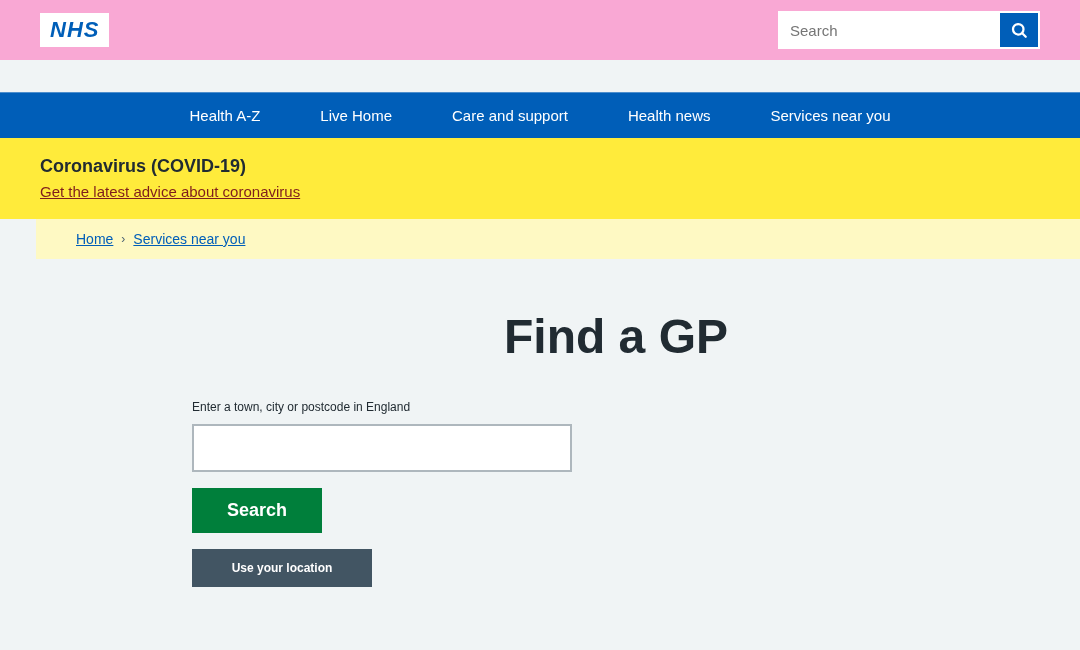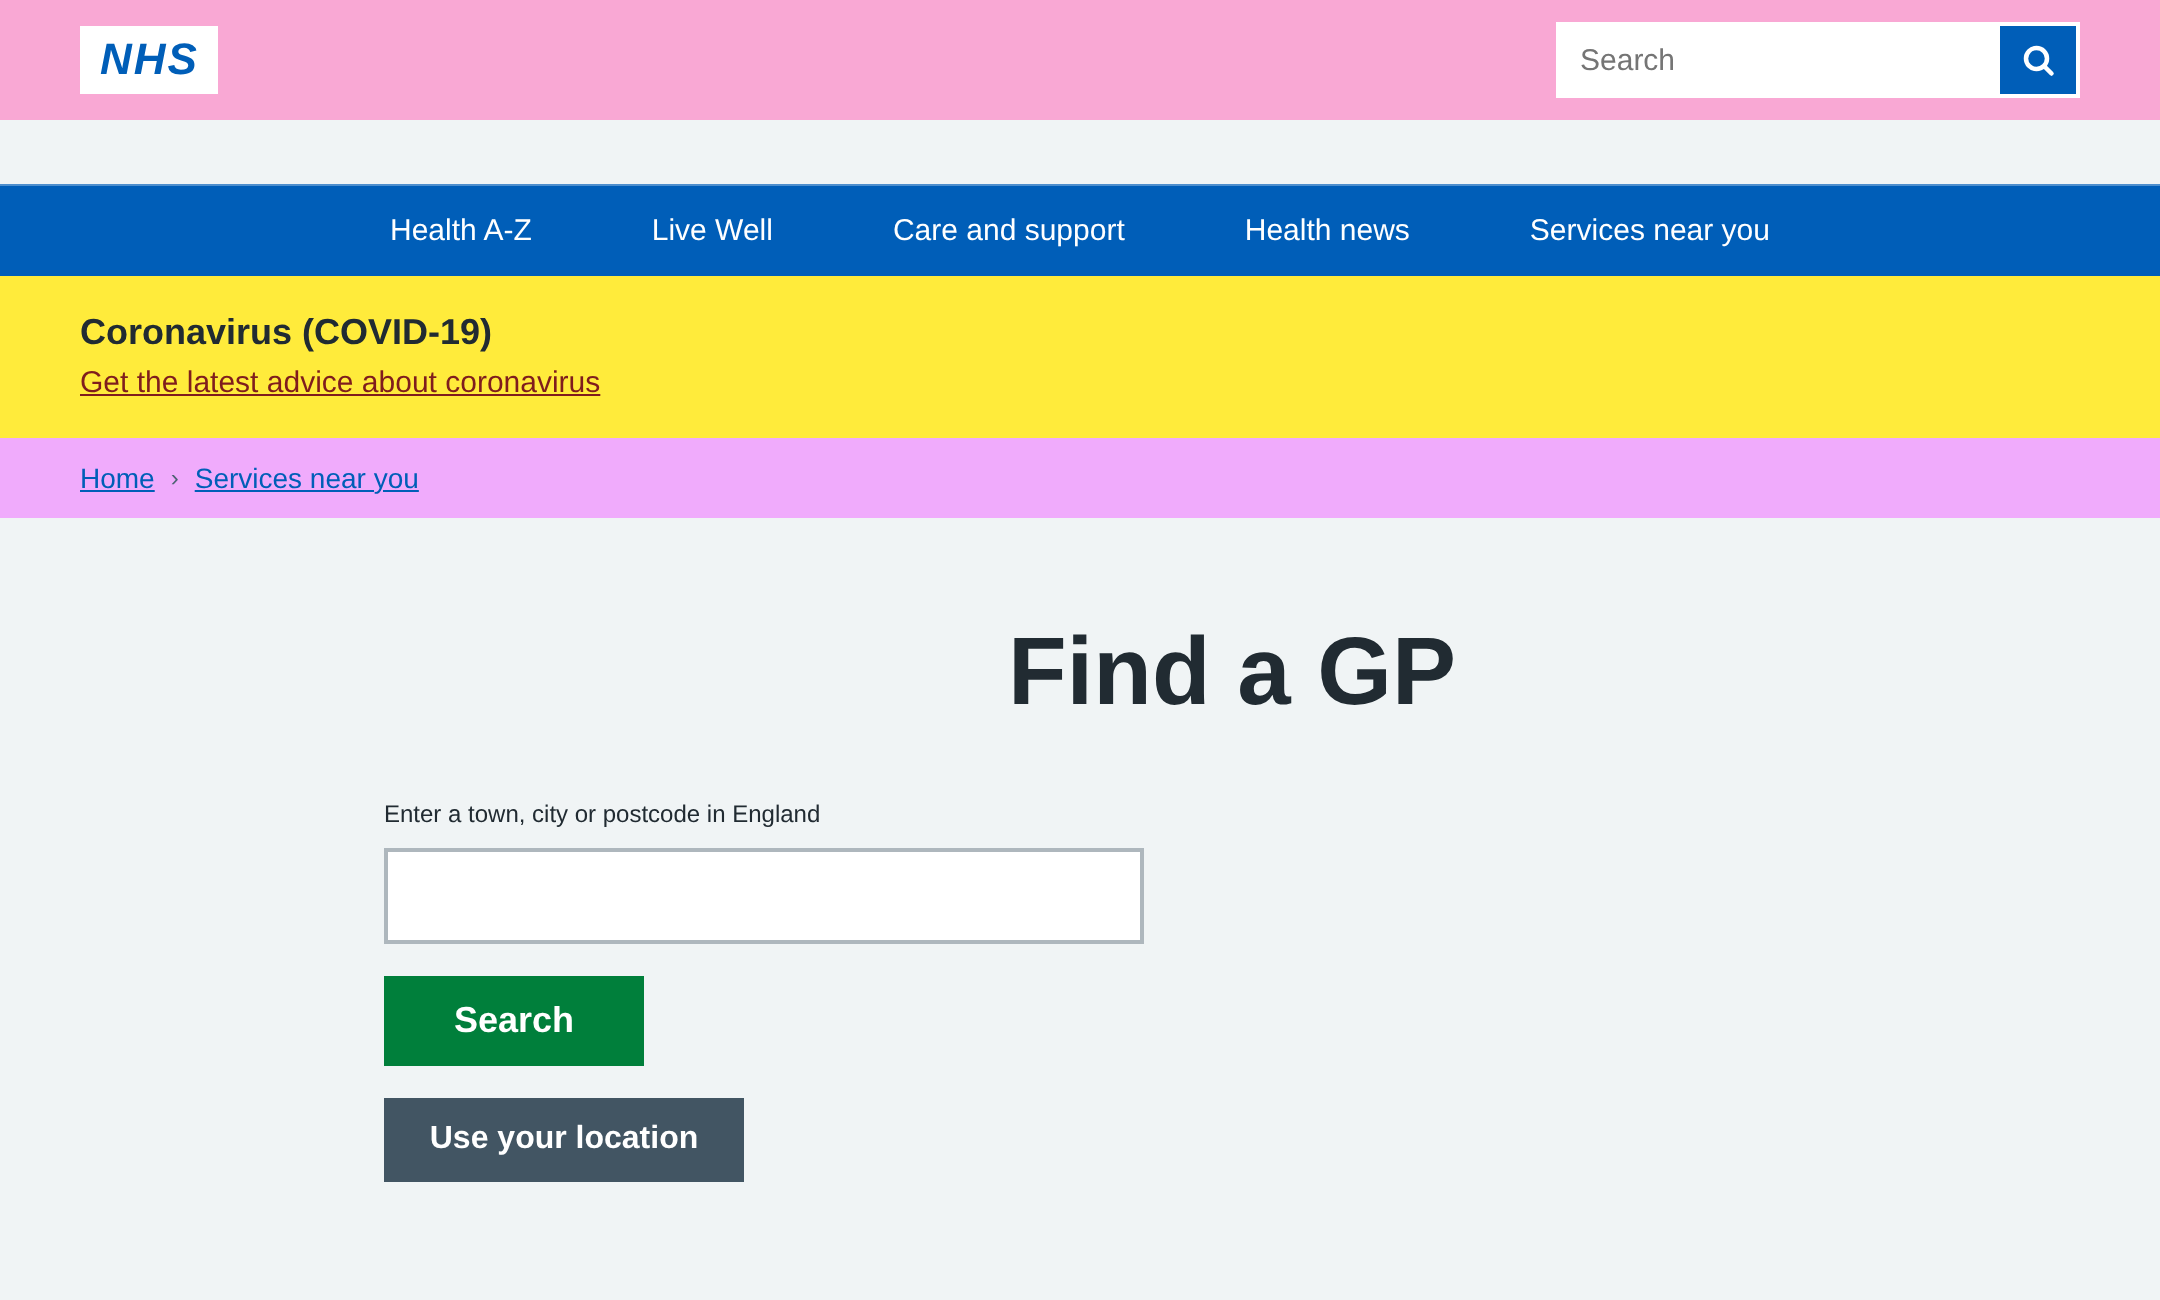--- a/index.html
+++ b/index.html
@@ -78,26 +78,27 @@
       margin-bottom: 6px;
     }
     .covid-banner a {
       color: #7f1d1d;
       text-decoration: underline;
       font-size: 15px;
     }
 
     
     .breadcrumb {
-      background: #f0abfc;
+      background: #fef9c3;
       padding: 12px 40px;
       display: flex;
       align-items: center;
       gap: 8px;
       font-size: 14px;
+      margin-left: 36px;
     }
     .breadcrumb a {
       color: #005eb8;
       text-decoration: underline;
     }
     .breadcrumb .chevron {
       color: #4c6272;
       font-size: 12px;
     }
 
@@ -140,21 +141,21 @@
       cursor: pointer;
       display: block;
       margin-bottom: 16px;
       min-width: 130px;
     }
     .btn-location {
       background: #425563;
       color: white;
       border: none;
       padding: 12px 20px;
-      font-size: 16px;
+      font-size: 12px;
       font-weight: 700;
       cursor: pointer;
       display: block;
       min-width: 180px;
     }
   </style>
 </head>
 <body>
 
 <header class="header">
@@ -165,21 +166,21 @@
       <svg xmlns="http://www.w3.org/2000/svg" width="18" height="18" viewBox="0 0 24 24" fill="none" stroke="white" stroke-width="3" stroke-linecap="round" stroke-linejoin="round">
         <circle cx="11" cy="11" r="7"></circle>
         <line x1="21" y1="21" x2="16.65" y2="16.65"></line>
       </svg>
     </button>
   </div>
 </header>
 
 <nav class="nav">
   <a href="#">Health A-Z</a>
-  <a href="#">Live Well</a>
+  <a href="#">Live Home</a>
   <a href="#">Care and support</a>
   <a href="#">Health news</a>
   <a href="#">Services near you</a>
 </nav>
 
 <div class="covid-banner">
   <h2>Coronavirus (COVID-19)</h2>
   <a href="#">Get the latest advice about coronavirus</a>
 </div>
 

